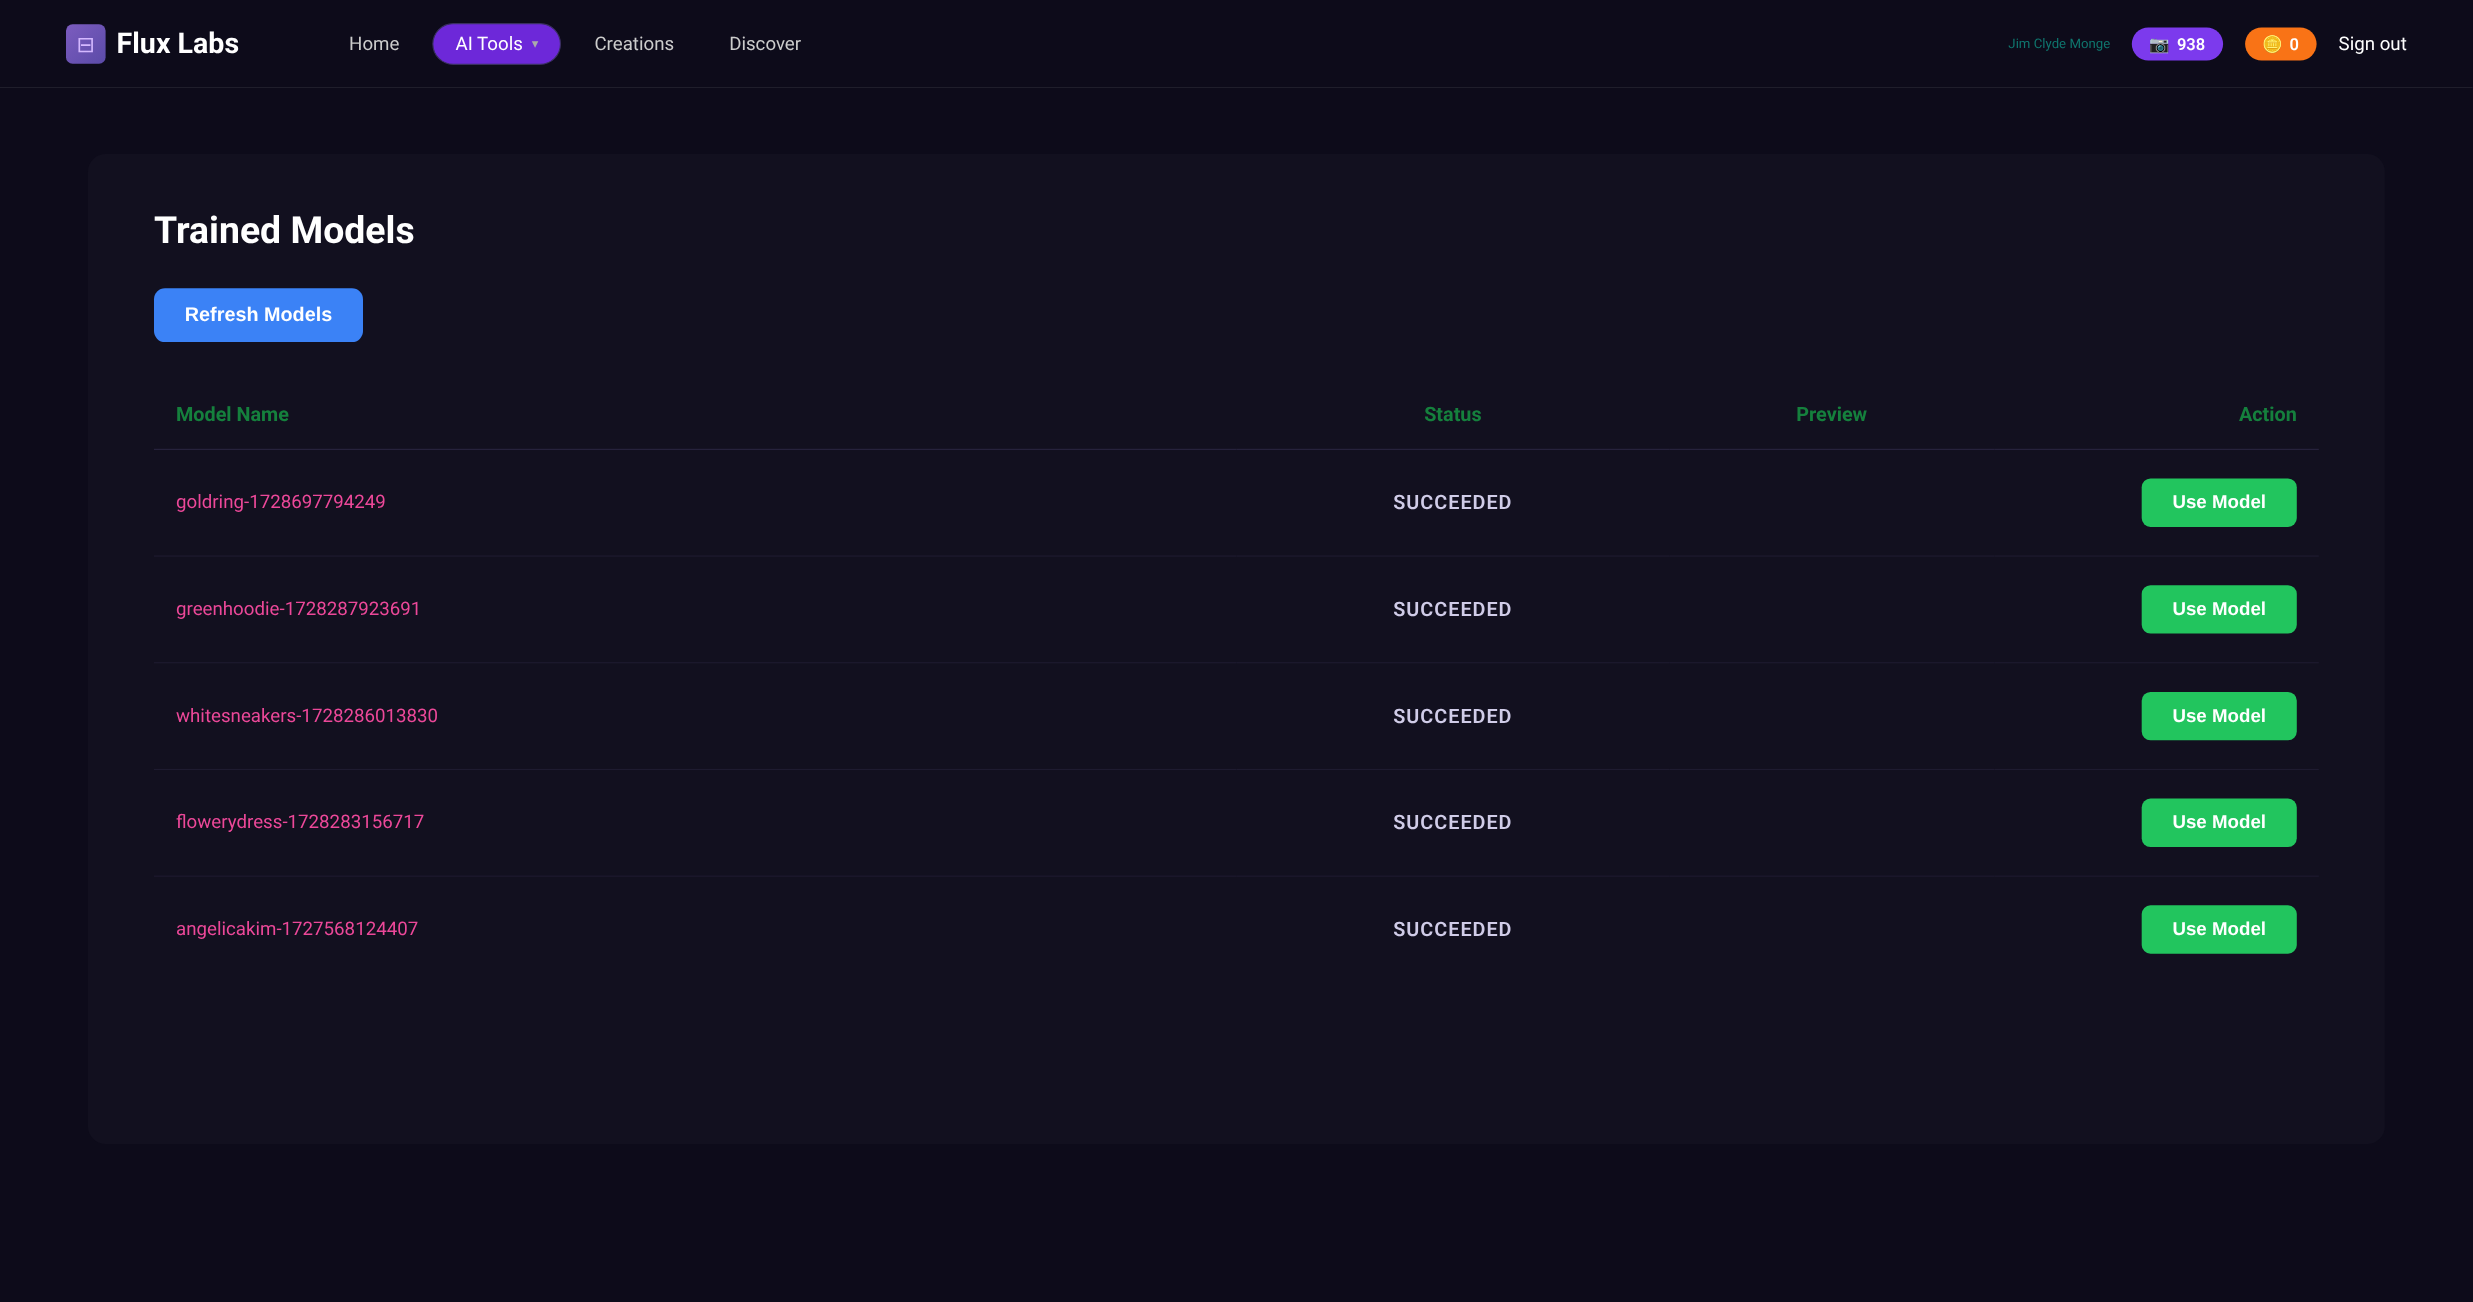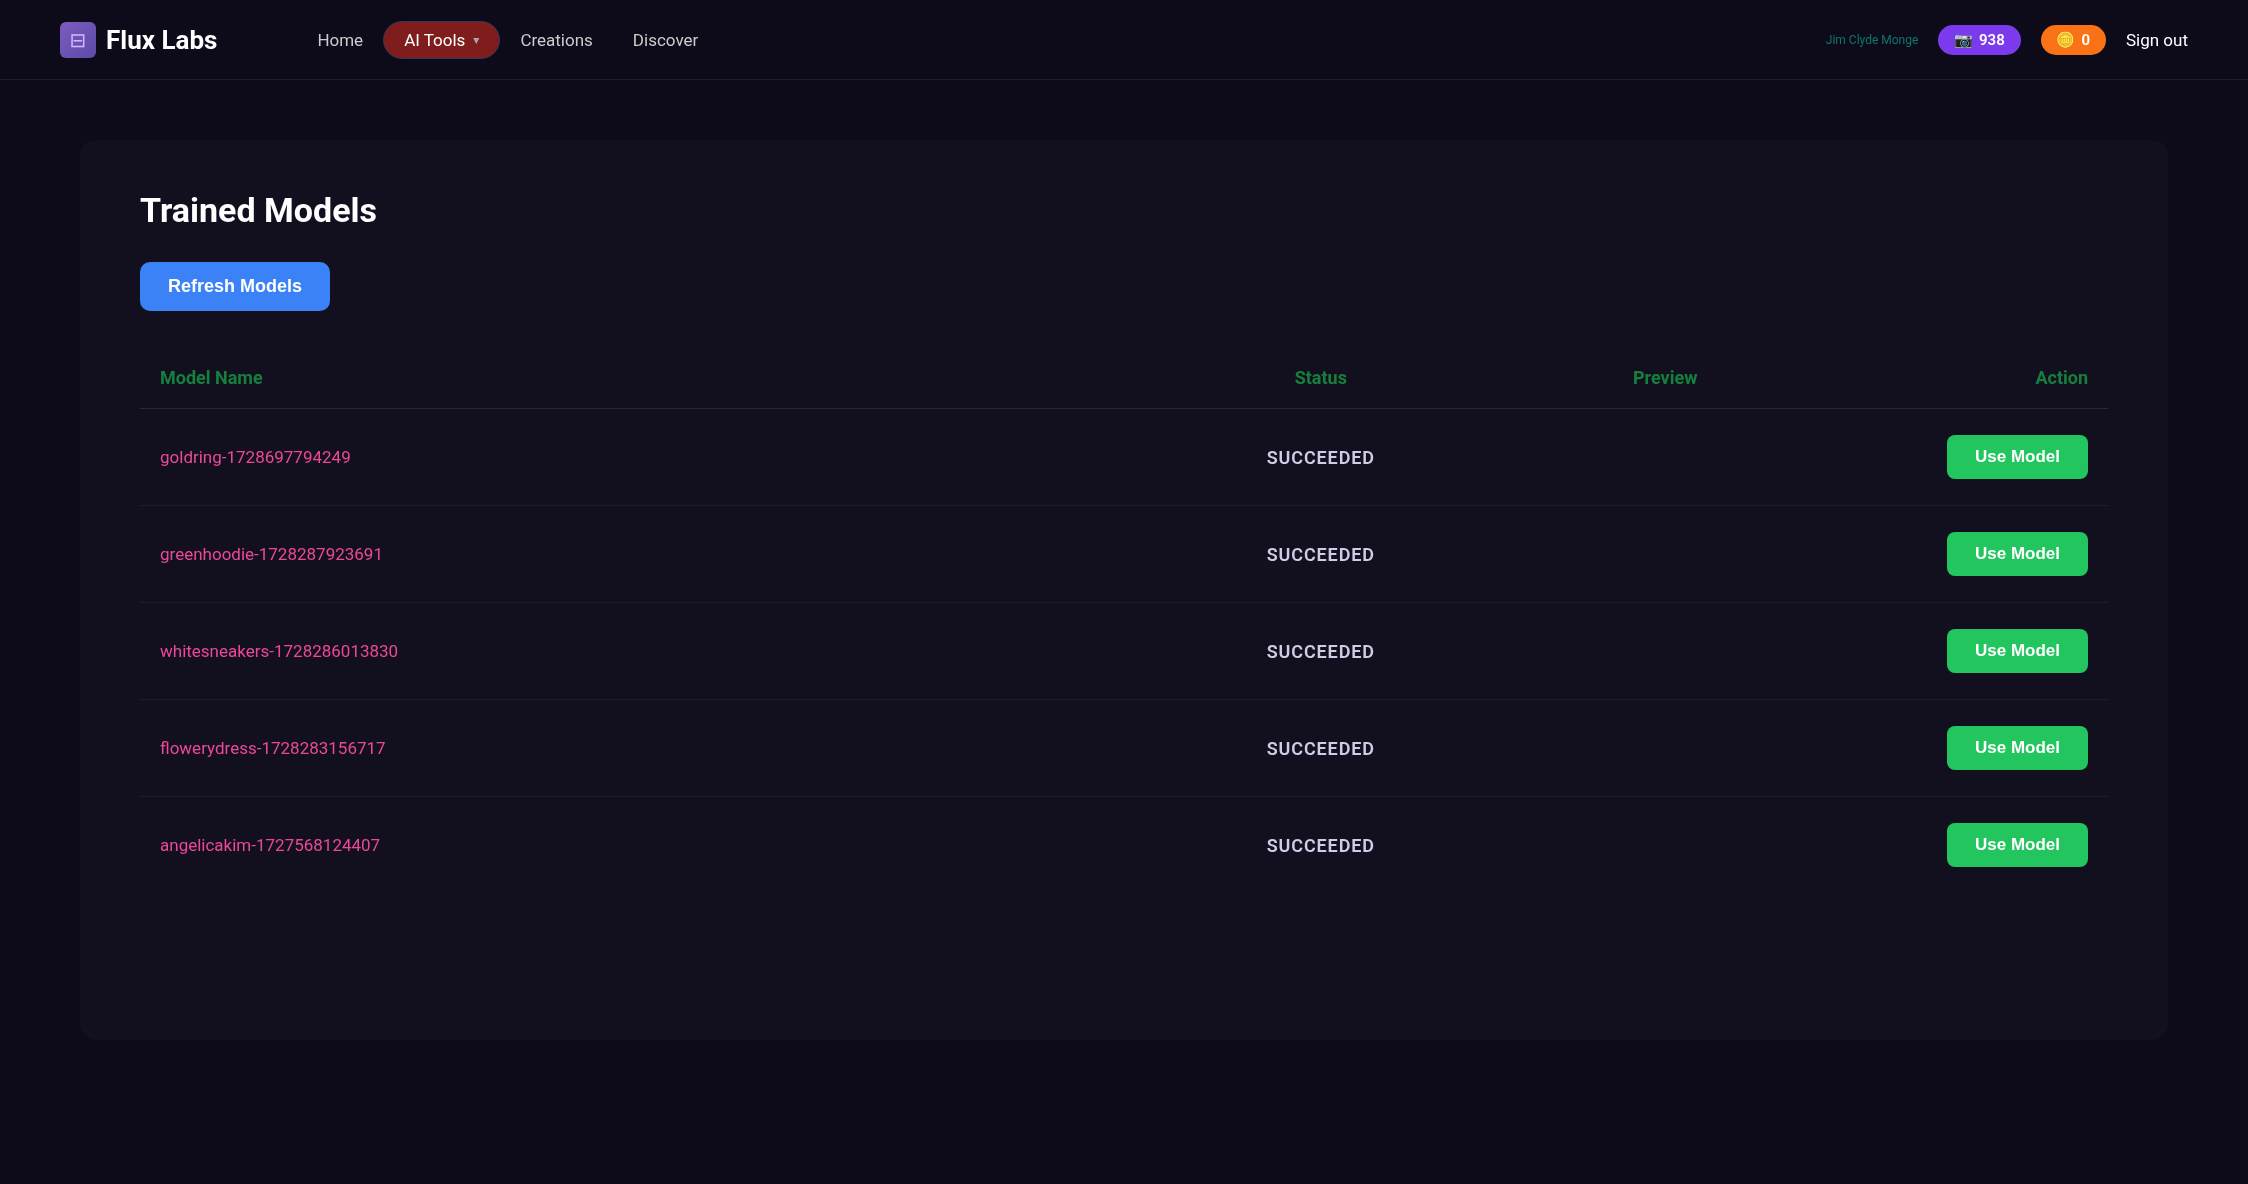--- a/index.html
+++ b/index.html
@@ -47,35 +47,36 @@
 
     .logo-text {
       font-size: 26px;
       font-weight: 700;
       color: #ffffff;
     }
 
     nav {
       display: flex;
       align-items: center;
+      gap: 10px;
       flex: 1;
     }
 
     .nav-item {
       padding: 8px 20px;
       font-size: 17px;
       color: #cccccc;
       cursor: pointer;
       border-radius: 8px;
       transition: color 0.2s;
       text-decoration: none;
     }
 
     .nav-item-ai-tools {
-      background: #7f1d1d;
+      background: #6d28d9;
       border: 1px solid #3a3060;
       border-radius: 24px;
       padding: 8px 20px;
       color: #ffffff;
       display: flex;
       align-items: center;
       gap: 8px;
     }
 
     .chevron-down {

